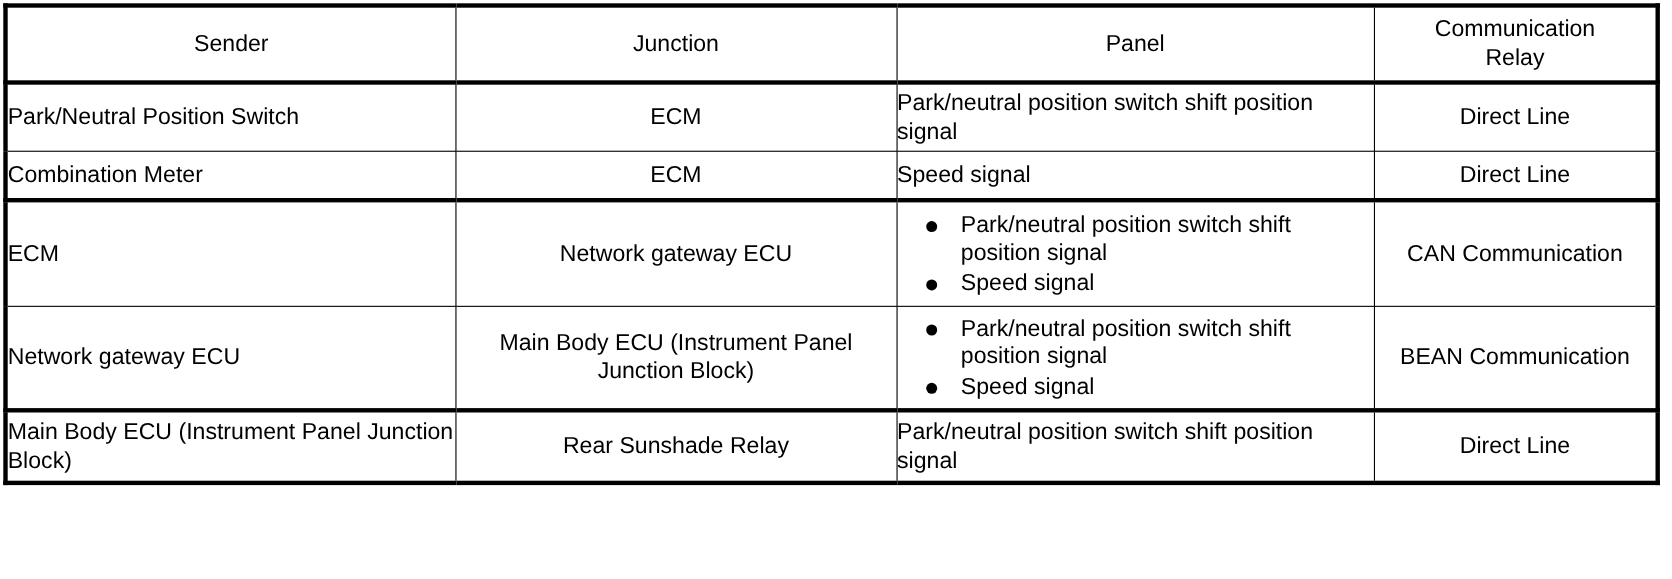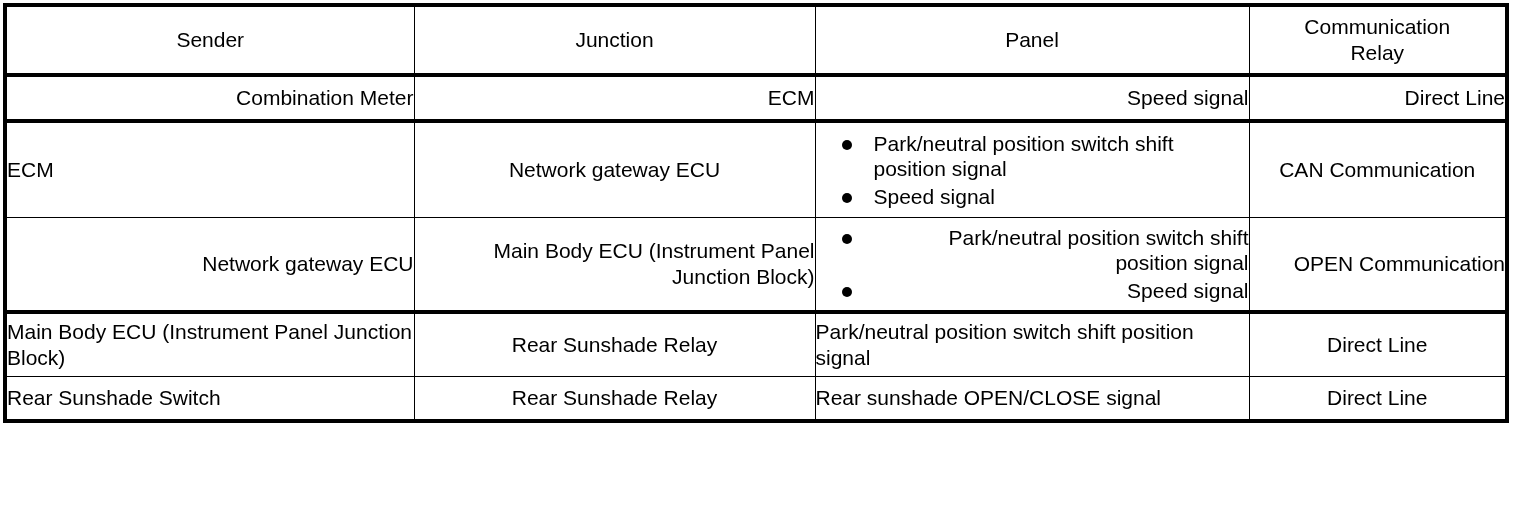--- a/index.html
+++ b/index.html
@@ -50,21 +50,21 @@
 
   
   table.comm-table { border: 4.5px solid #000000; }
   table.comm-table tr > *:first-child { border-left: 4.5px solid #000000; }
   table.comm-table tr > *:last-child  { border-right: 4.5px solid #000000; }
   table.comm-table thead tr > * { border-top: 4.5px solid #000000; }
   table.comm-table tbody tr:last-child > * { border-bottom: 4.5px solid #000000; }
 
   
   table.comm-table thead tr > *          { border-bottom: 4.5px solid #000000; }
-  table.comm-table tbody tr.thick-below > * { border-bottom: 4.5px solid #000000; text-align: right; }
+  table.comm-table tbody tr.thick-below > * { border-bottom: 4.5px solid #000000; }
 
   .hdr-cell {
     text-align: center;
     font-weight: bold;
     font-size: 22px;
     padding: 10px 8px;
     line-height: 1.2;
   }
 
   .cell-left {
@@ -125,20 +125,26 @@
         <th class="hdr-cell">Junction</th>
         <th class="hdr-cell">Panel</th>
         <th class="hdr-cell">
           <span>Communication</span><br>
           <span>Relay</span>
         </th>
       </tr>
     </thead>
     <tbody>
 
+      <tr class="r-1">
+        <td class="cell-left">Park/Neutral Position Switch</td>
+        <td class="cell-center">ECM</td>
+        <td class="cell-left">Park/neutral position switch shift position signal</td>
+        <td class="cell-center">Direct Line</td>
+      </tr>
 
       <tr class="r-2 thick-below">
         <td class="cell-left">Combination Meter</td>
         <td class="cell-center">ECM</td>
         <td class="cell-left">Speed signal</td>
         <td class="cell-center">Direct Line</td>
       </tr>
 
       <tr class="r-3">
         <td class="cell-left">ECM</td>
@@ -154,32 +160,26 @@
 
       <tr class="r-4 thick-below">
         <td class="cell-left">Network gateway ECU</td>
         <td class="cell-center">Main Body ECU (Instrument Panel Junction Block)</td>
         <td class="cell-left">
           <ul class="bullets">
             <li><span class="dot"></span><span>Park/neutral position switch shift position signal</span></li>
             <li><span class="dot"></span><span>Speed signal</span></li>
           </ul>
         </td>
-        <td class="cell-center">OPEN Communication</td>
+        <td class="cell-center">BEAN Communication</td>
       </tr>
 
       <tr class="r-5">
         <td class="cell-left">Main Body ECU (Instrument Panel Junction Block)</td>
         <td class="cell-center">Rear Sunshade Relay</td>
         <td class="cell-left">Park/neutral position switch shift position signal</td>
         <td class="cell-center">Direct Line</td>
       </tr>
 
-      <tr class="r-6">
-        <td class="cell-left">Rear Sunshade Switch</td>
-        <td class="cell-center">Rear Sunshade Relay</td>
-        <td class="cell-left">Rear sunshade OPEN/CLOSE signal</td>
-        <td class="cell-center">Direct Line</td>
-      </tr>
 
     </tbody>
   </table>
 </div>
 
 </body></html>

